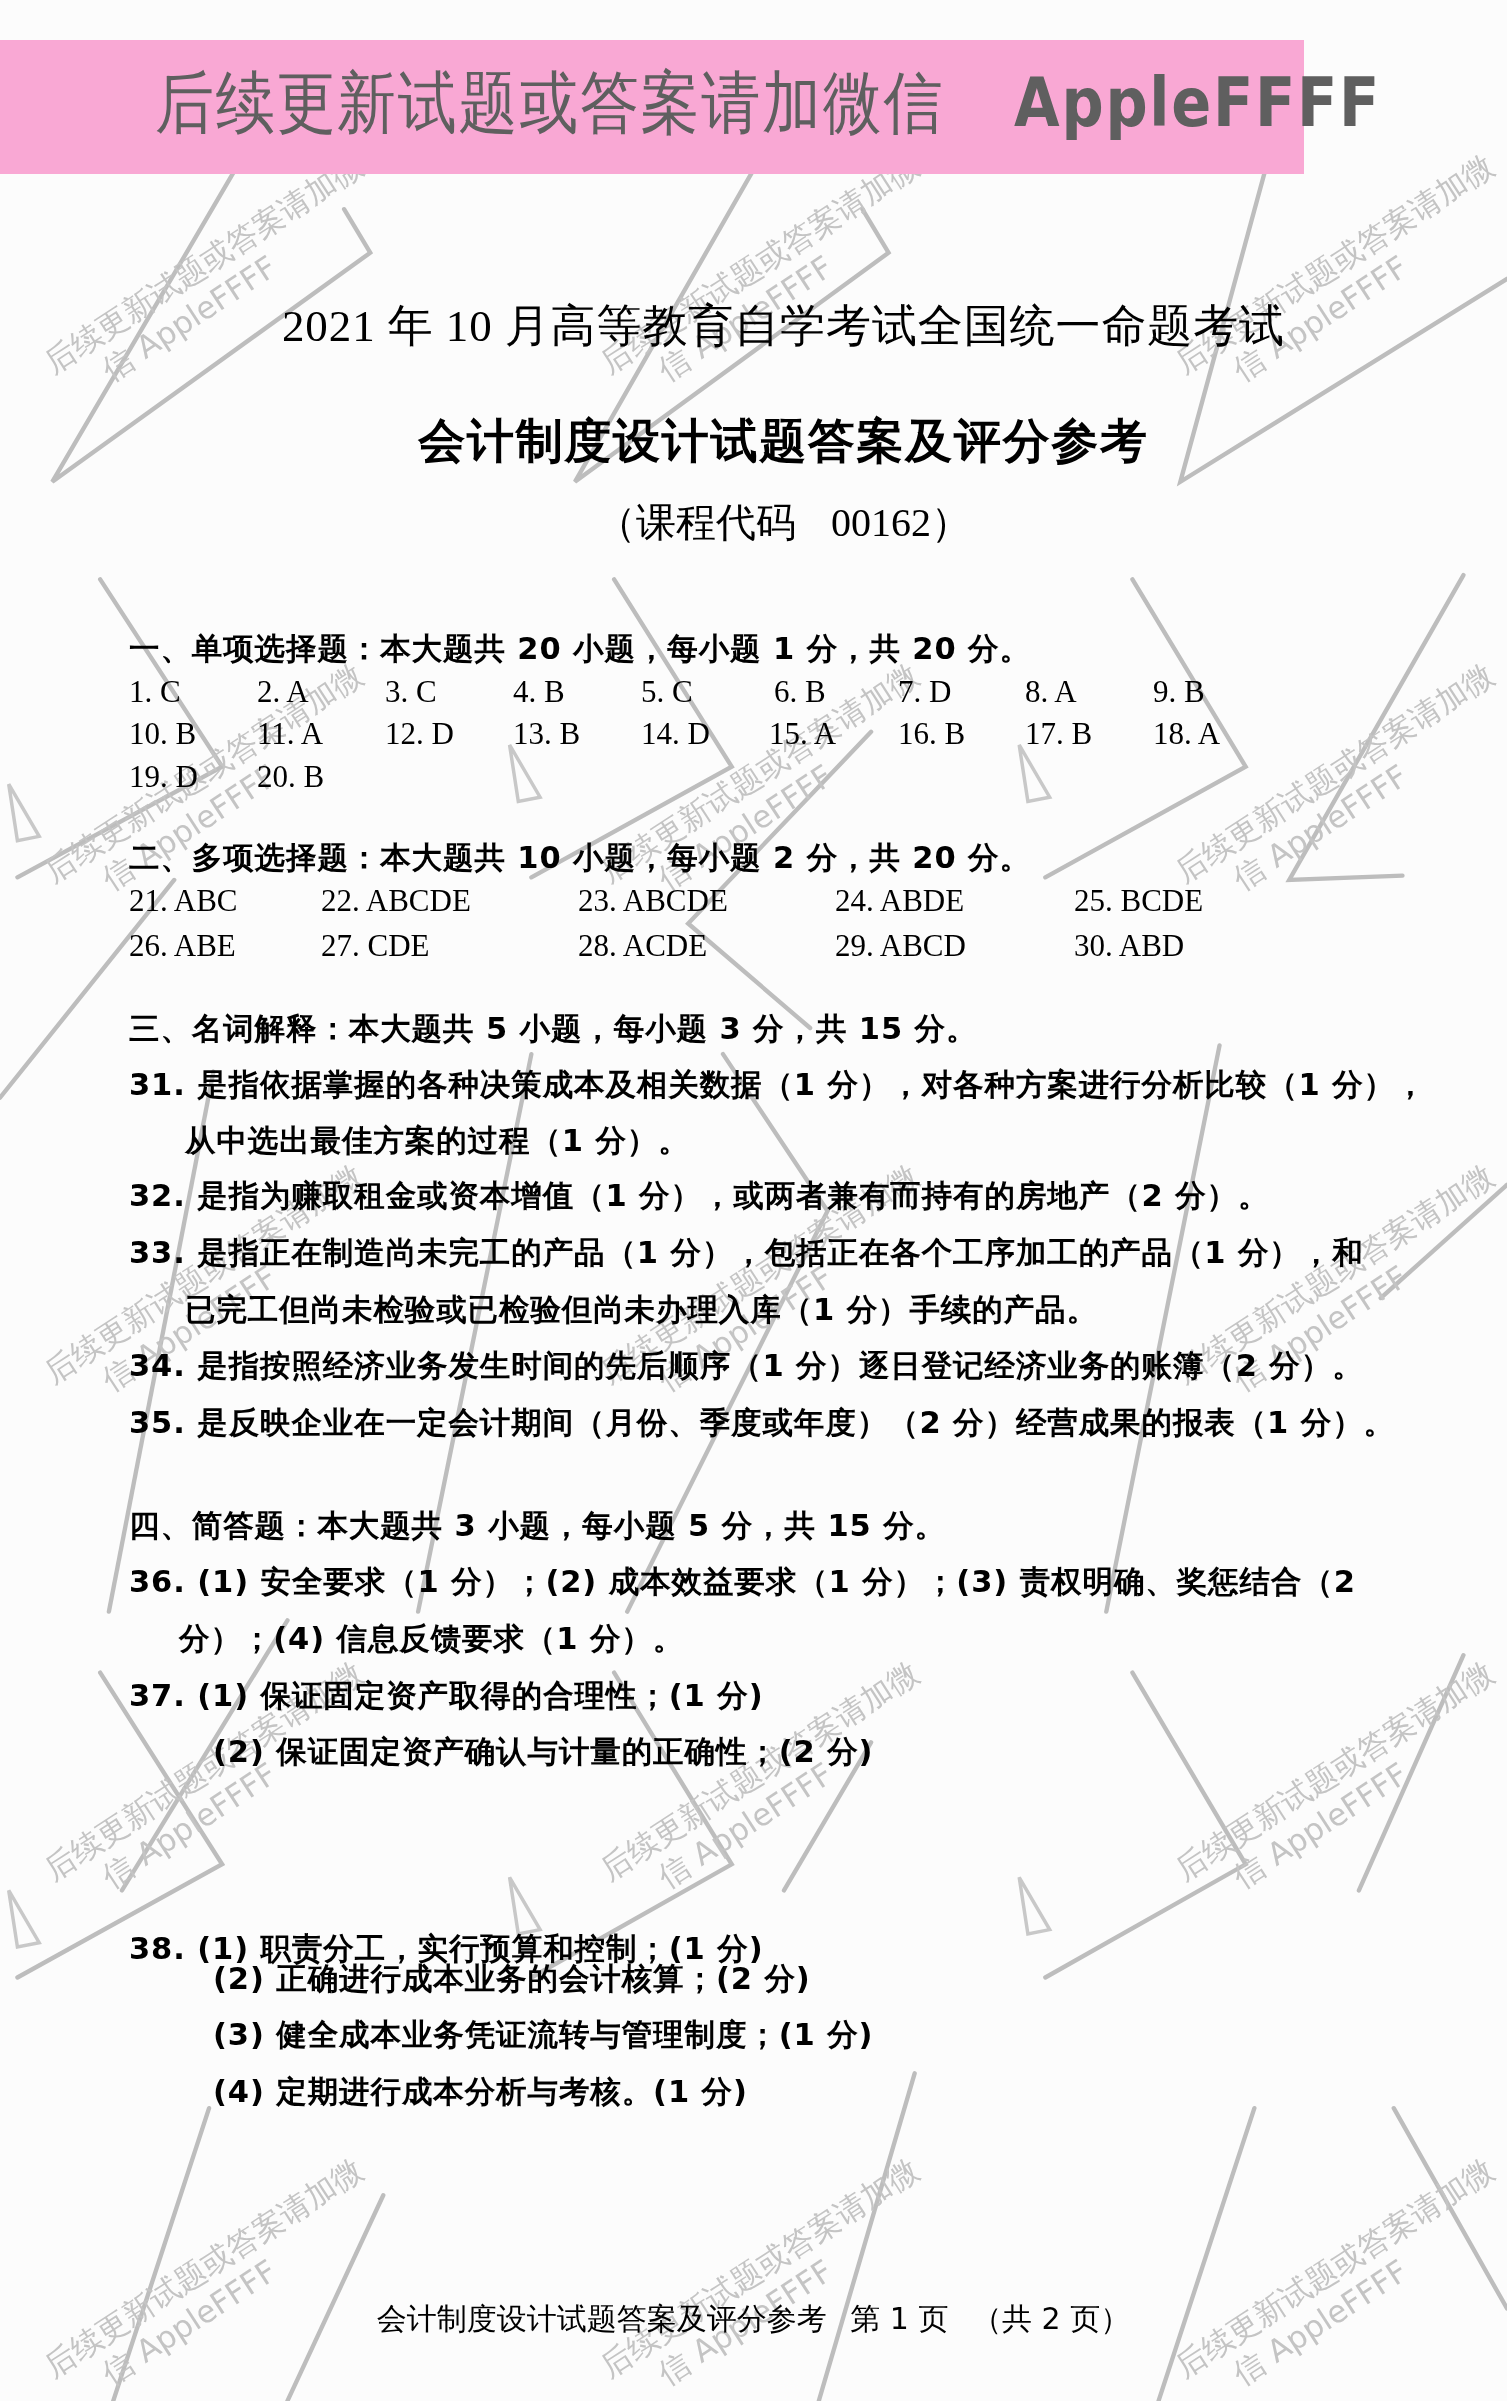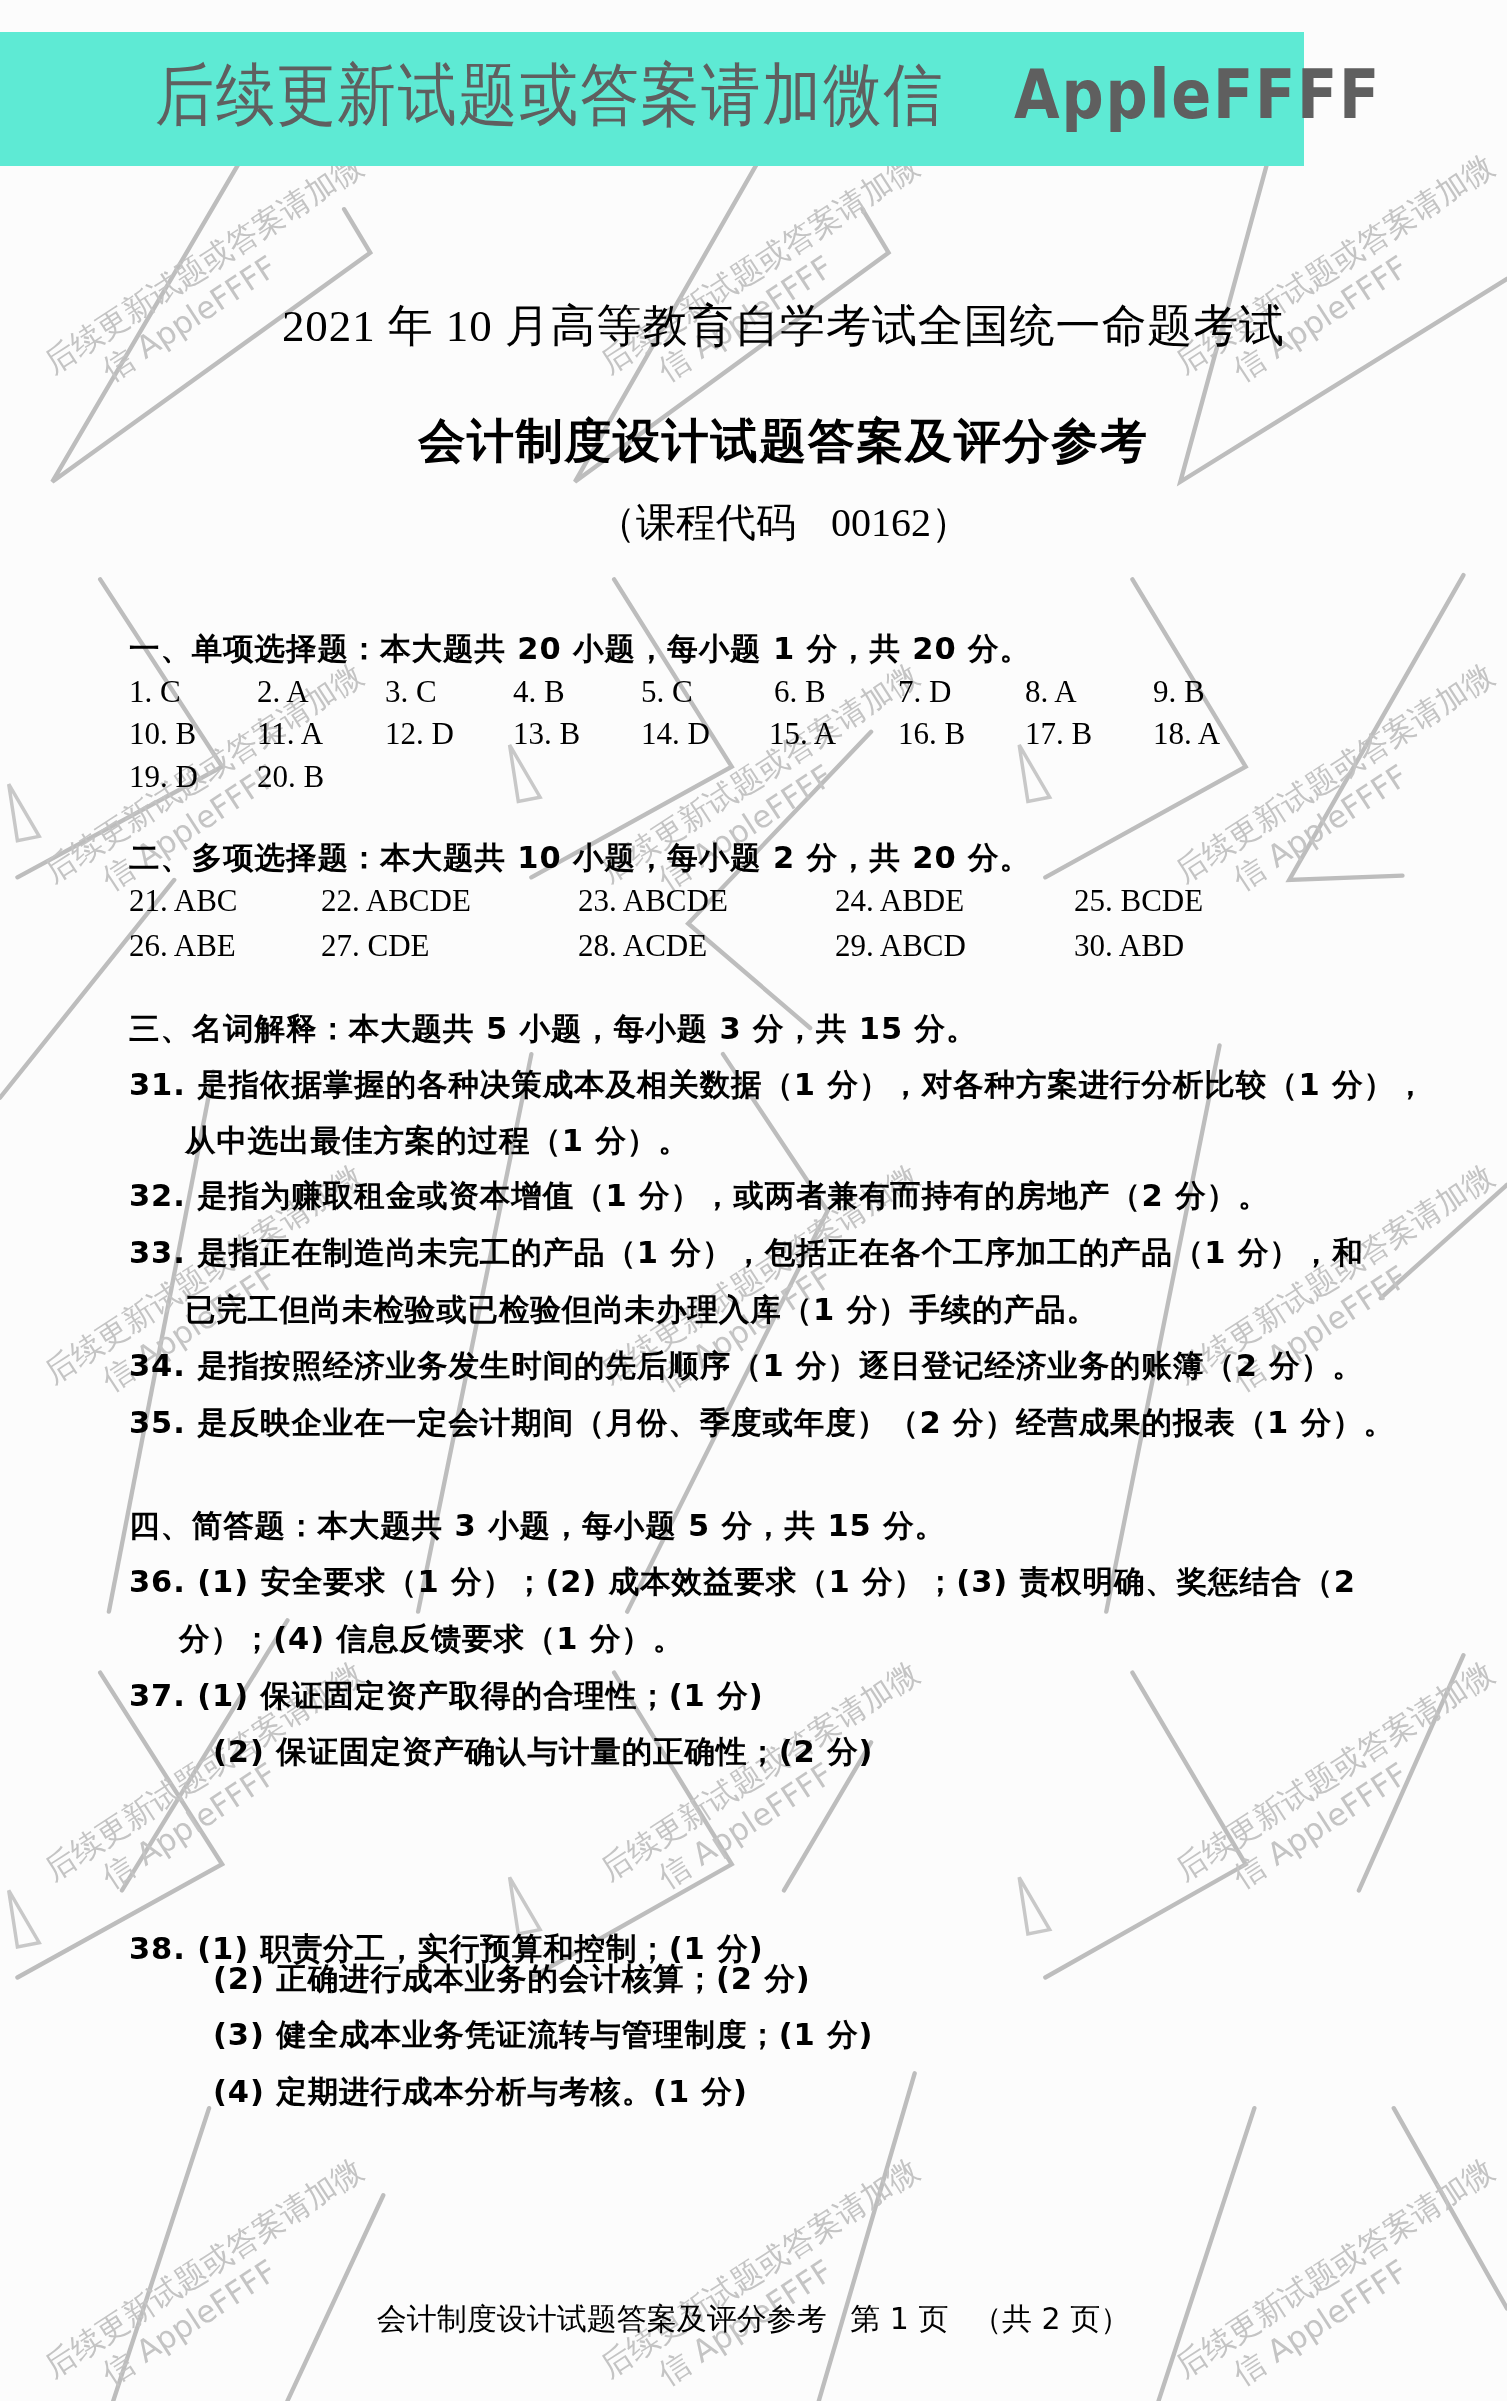--- a/index.html
+++ b/index.html
@@ -3,22 +3,22 @@
 <meta charset="utf-8">
 <style>
   html, body { margin: 0; padding: 0; }
   body {
     width: 1507px; height: 2401px; position: relative; overflow: hidden;
     background: #fcfcfc;
     font-family: "Liberation Serif", "DejaVu Serif", serif;
     color: #000;
   }
   .top-bar {
-    position: absolute; left: 0; top: 32px; width: 1304px; height: 134px;
-    background: #5eead4;
+    position: absolute; left: 0; top: 40px; width: 1304px; height: 134px;
+    background: #f9a8d4;
   }
   .top-bar-text {
     position: absolute; left: 155px; top: 22.7px;
     font-family: "DejaVu Sans", sans-serif;
     font-size: 59px; line-height: 70px; color: #5f5f5f;
     letter-spacing: 1.7px; white-space: nowrap;
     transform: scaleY(1.15); transform-origin: left top;
   }
   .top-bar-text .wm-id { margin-left: 70px; font-weight: bold; }
 

